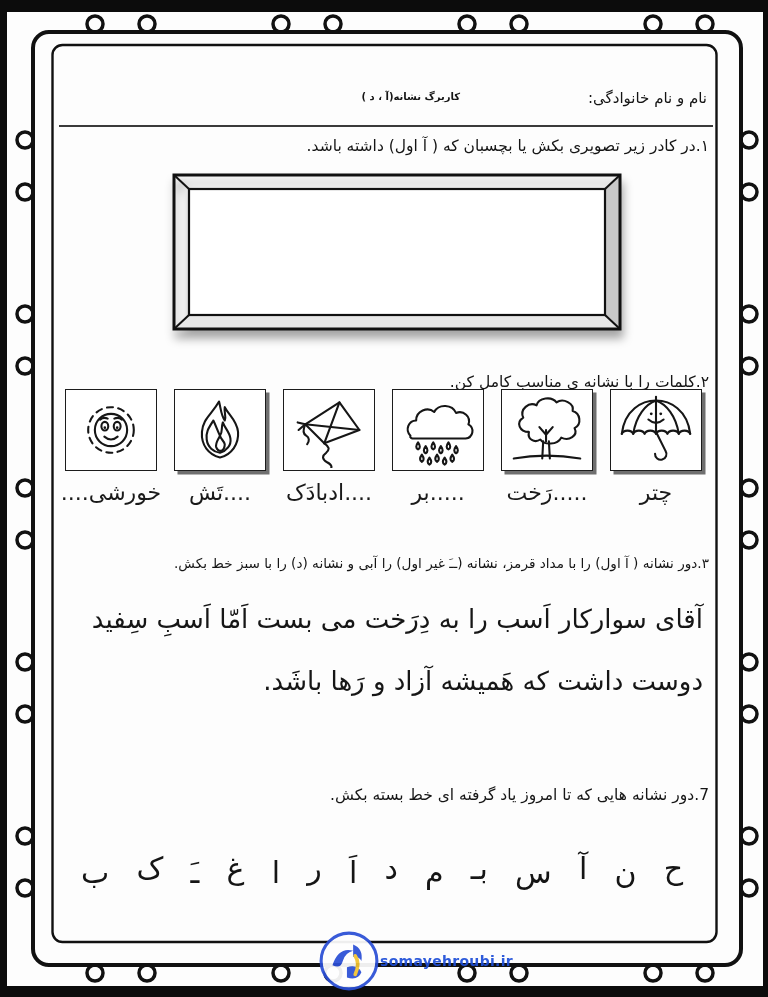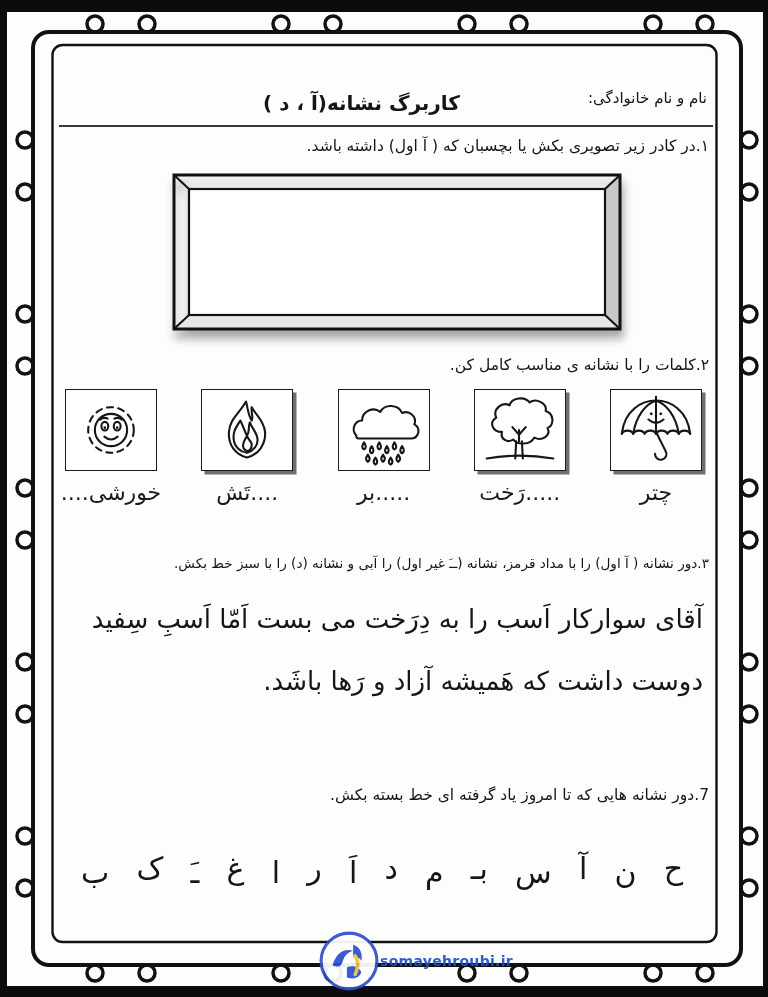--- a/index.html
+++ b/index.html
@@ -15,27 +15,27 @@
   .bar-left   { left:0; top:0; width:7px; height:100%; }
   .bar-right  { right:0; top:0; width:5px; height:100%; }
 
   .deco { position:absolute; left:0; top:0; z-index:1; }
 
   .content {
     position:absolute; left:57px; top:45px; width:656px; height:897px;
     direction:rtl; z-index:3;
   }
   .header-name  { position:absolute; top:44px; right:6px;  font-weight:normal; font-size:15px; }
-  .header-title { position:absolute; top:46px; right:253px; font-weight:bold; font-size:20px; }
+  .header-title { position:absolute; top:46px; right:253px; font-weight:bold; font-size:10px; }
   .rule { position:absolute; top:80px; left:2px; right:0; border-top:2.2px solid #3a3a3a; }
 
   .q { position:absolute; right:4px; left:2px; font-weight:normal; font-size:15.5px;
        text-align:right; white-space:nowrap; }
   .q1 { top:92px; }
-  .q2 { top:311px; }
+  .q2 { top:328px; }
   .q3 { top:510px; font-size:13.6px; }
   .q4 { top:741px; }
 
   .frame-wrap { position:absolute; top:128px; right:91px; width:450px; height:158px;
                 filter:drop-shadow(2px 8px 5px rgba(0,0,0,0.35)); }
 
   .pics-row { position:absolute; top:344px; left:6px; right:9px;
               display:flex; justify-content:space-between; }
   .pic-cell { display:flex; flex-direction:column; align-items:center; width:96px; }
   .pic-box  { width:92px; height:82px; box-sizing:border-box; background:#fff;
@@ -192,20 +192,35 @@
                 <use href="#rdrop" x="36" y="69"></use>
               <use href="#rdrop" x="44" y="66"></use>
                 <use href="#rdrop" x="52" y="69"></use>
               <use href="#rdrop" x="60" y="66"></use>
             </g>
           </svg>
         </div>
         <div class="word">.....بر</div>
       </div>
 
+      <div class="pic-cell">
+        <div class="pic-box">
+          <svg width="88" height="76" viewBox="0 0 90 80">
+            <g class="ink">
+              <polygon points="20,34 56,11 77,40 40,54" fill="none"></polygon>
+              <line x1="20" y1="34" x2="77" y2="40"></line>
+              <line x1="56" y1="11" x2="40" y2="54"></line>
+              <path d="M40,54 q8,5 2,10 q-7,5 1,10 q8,4 2,9"></path>
+              <path d="M20,34 l-7,6 m7,-6 l-8,-2"></path>
+              <path d="M20,34 q-4,9 1,12 q5,3 1,9"></path>
+            </g>
+          </svg>
+        </div>
+        <div class="word">....ادبادَک</div>
+      </div>
 
       <div class="pic-cell">
         <div class="pic-box shadowed">
           <svg width="88" height="76" viewBox="0 0 90 80">
             <g class="ink">
               <path d="M44,10 C36,24 27,28 26,42 C25,56 33,66 45,69 C57,66 65,55 64,42 C63,30 54,24 50,16 C49,22 52,26 50,30 C46,24 46,18 44,10 Z"></path>
               <path d="M38,30 C33,38 30,42 31,50 C32,58 38,63 45,64 C52,62 57,56 56,49 C55,42 50,38 48,32 C46,38 48,42 45,46 C42,40 41,36 38,30 Z"></path>
               <path d="M45,46 C42,52 40,54 41,58 C42,61 44,62 46,62 C49,61 50,58 50,55 C49,51 46,50 45,46 Z"></path>
             </g>
           </svg>

